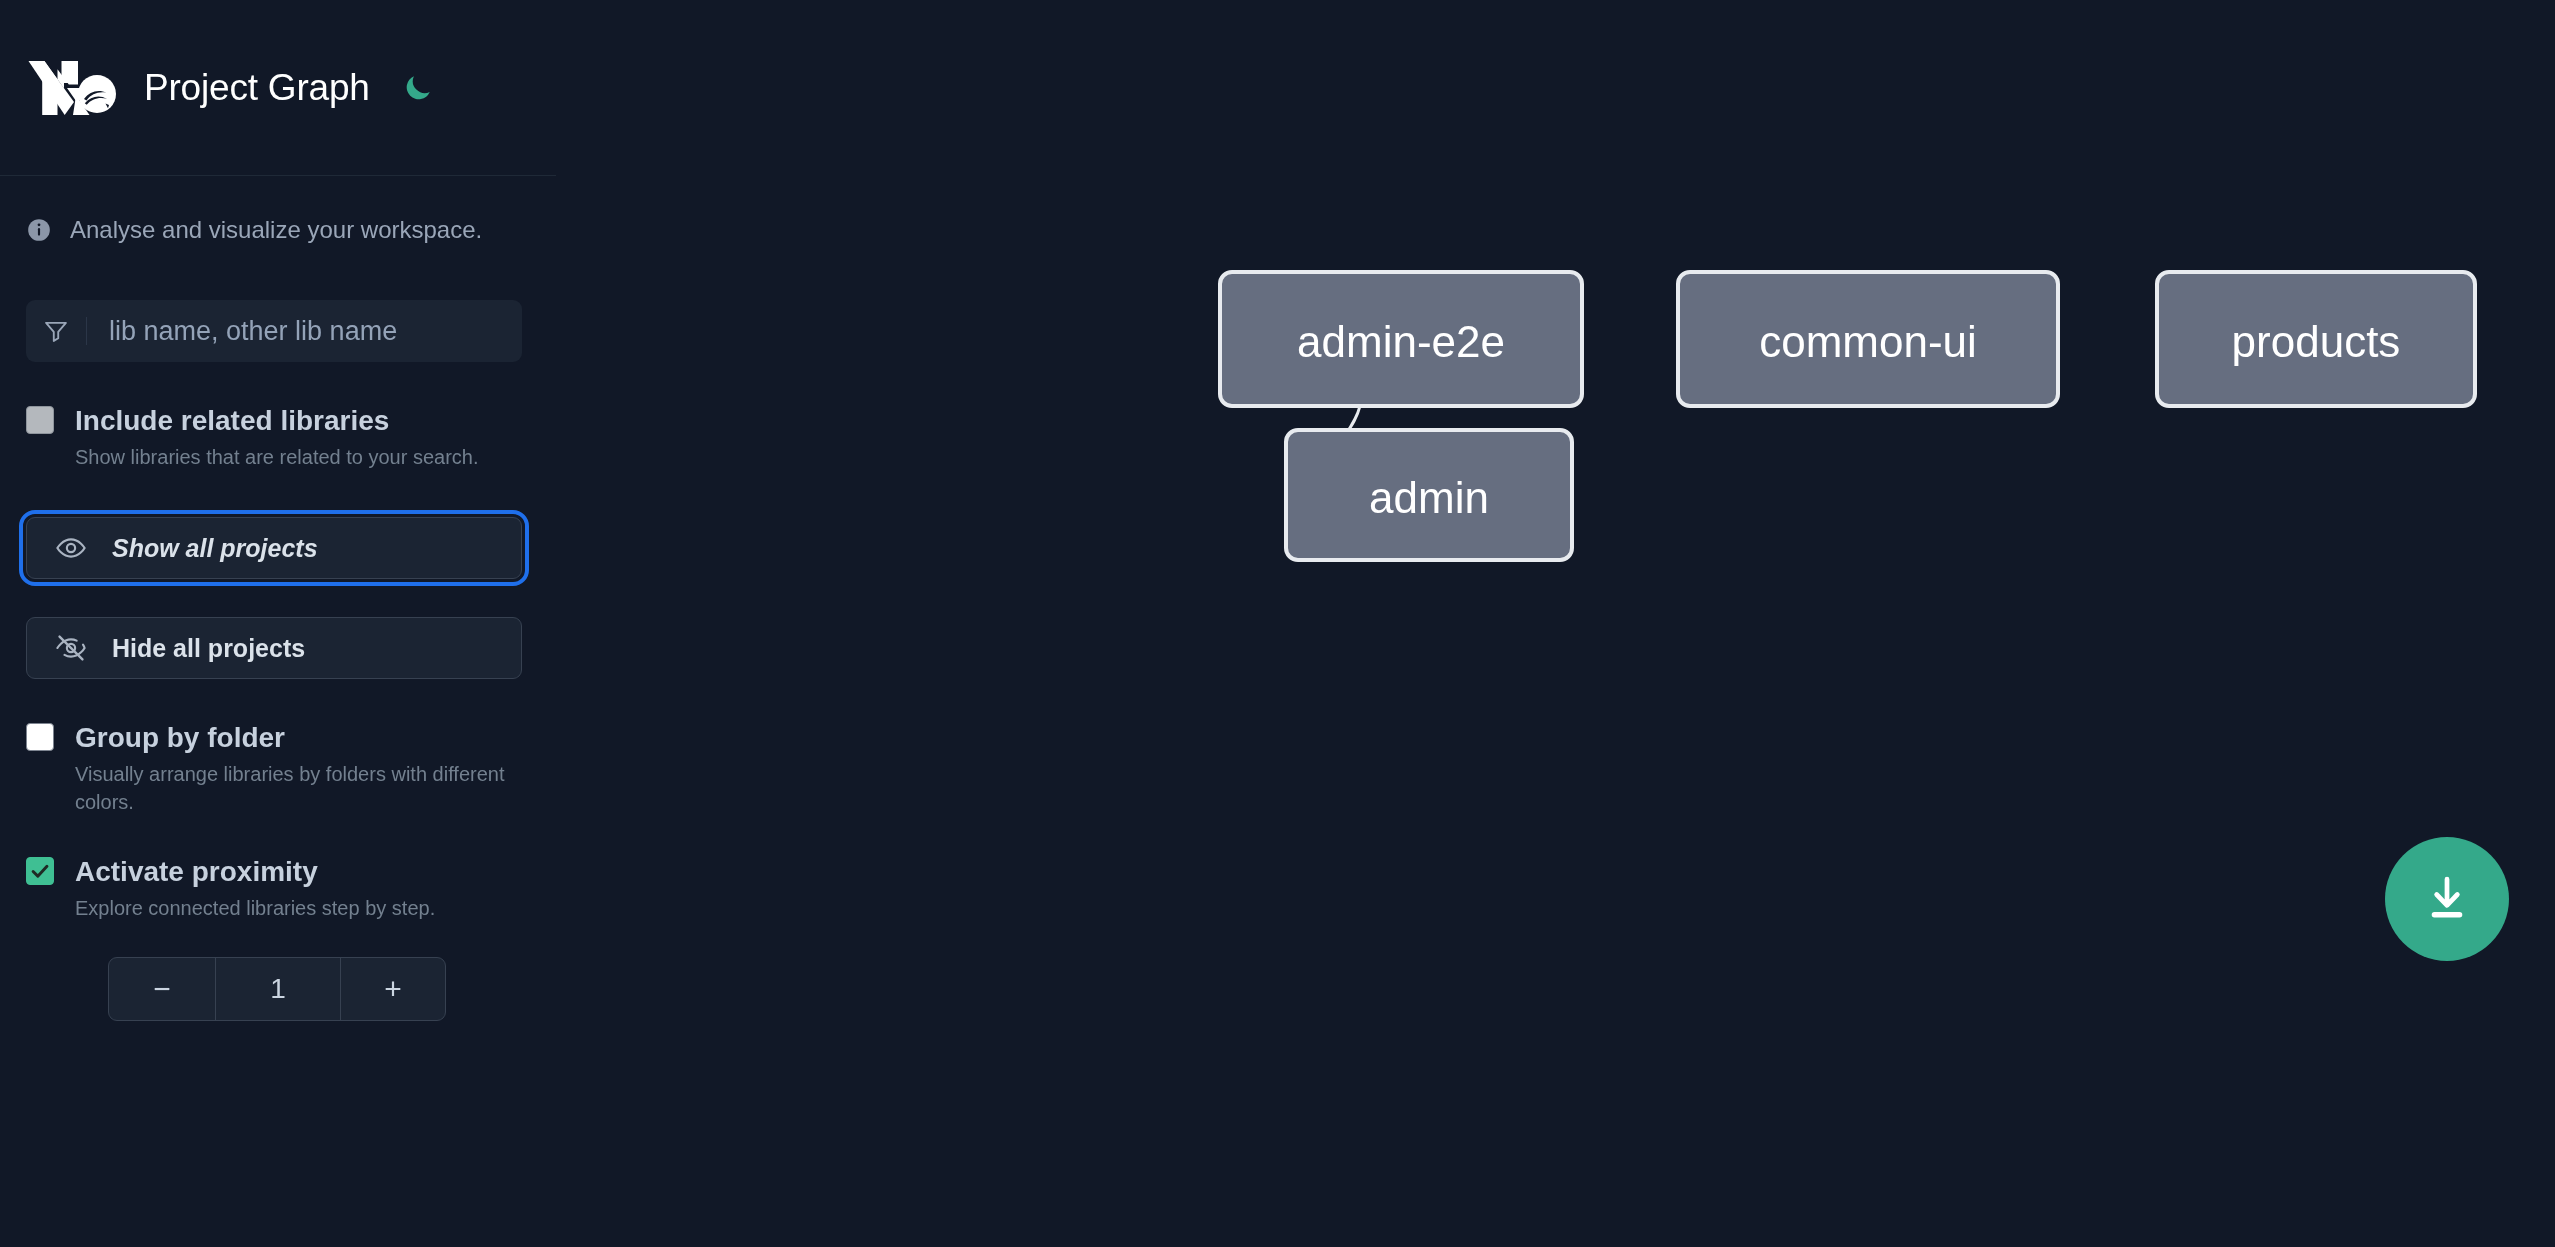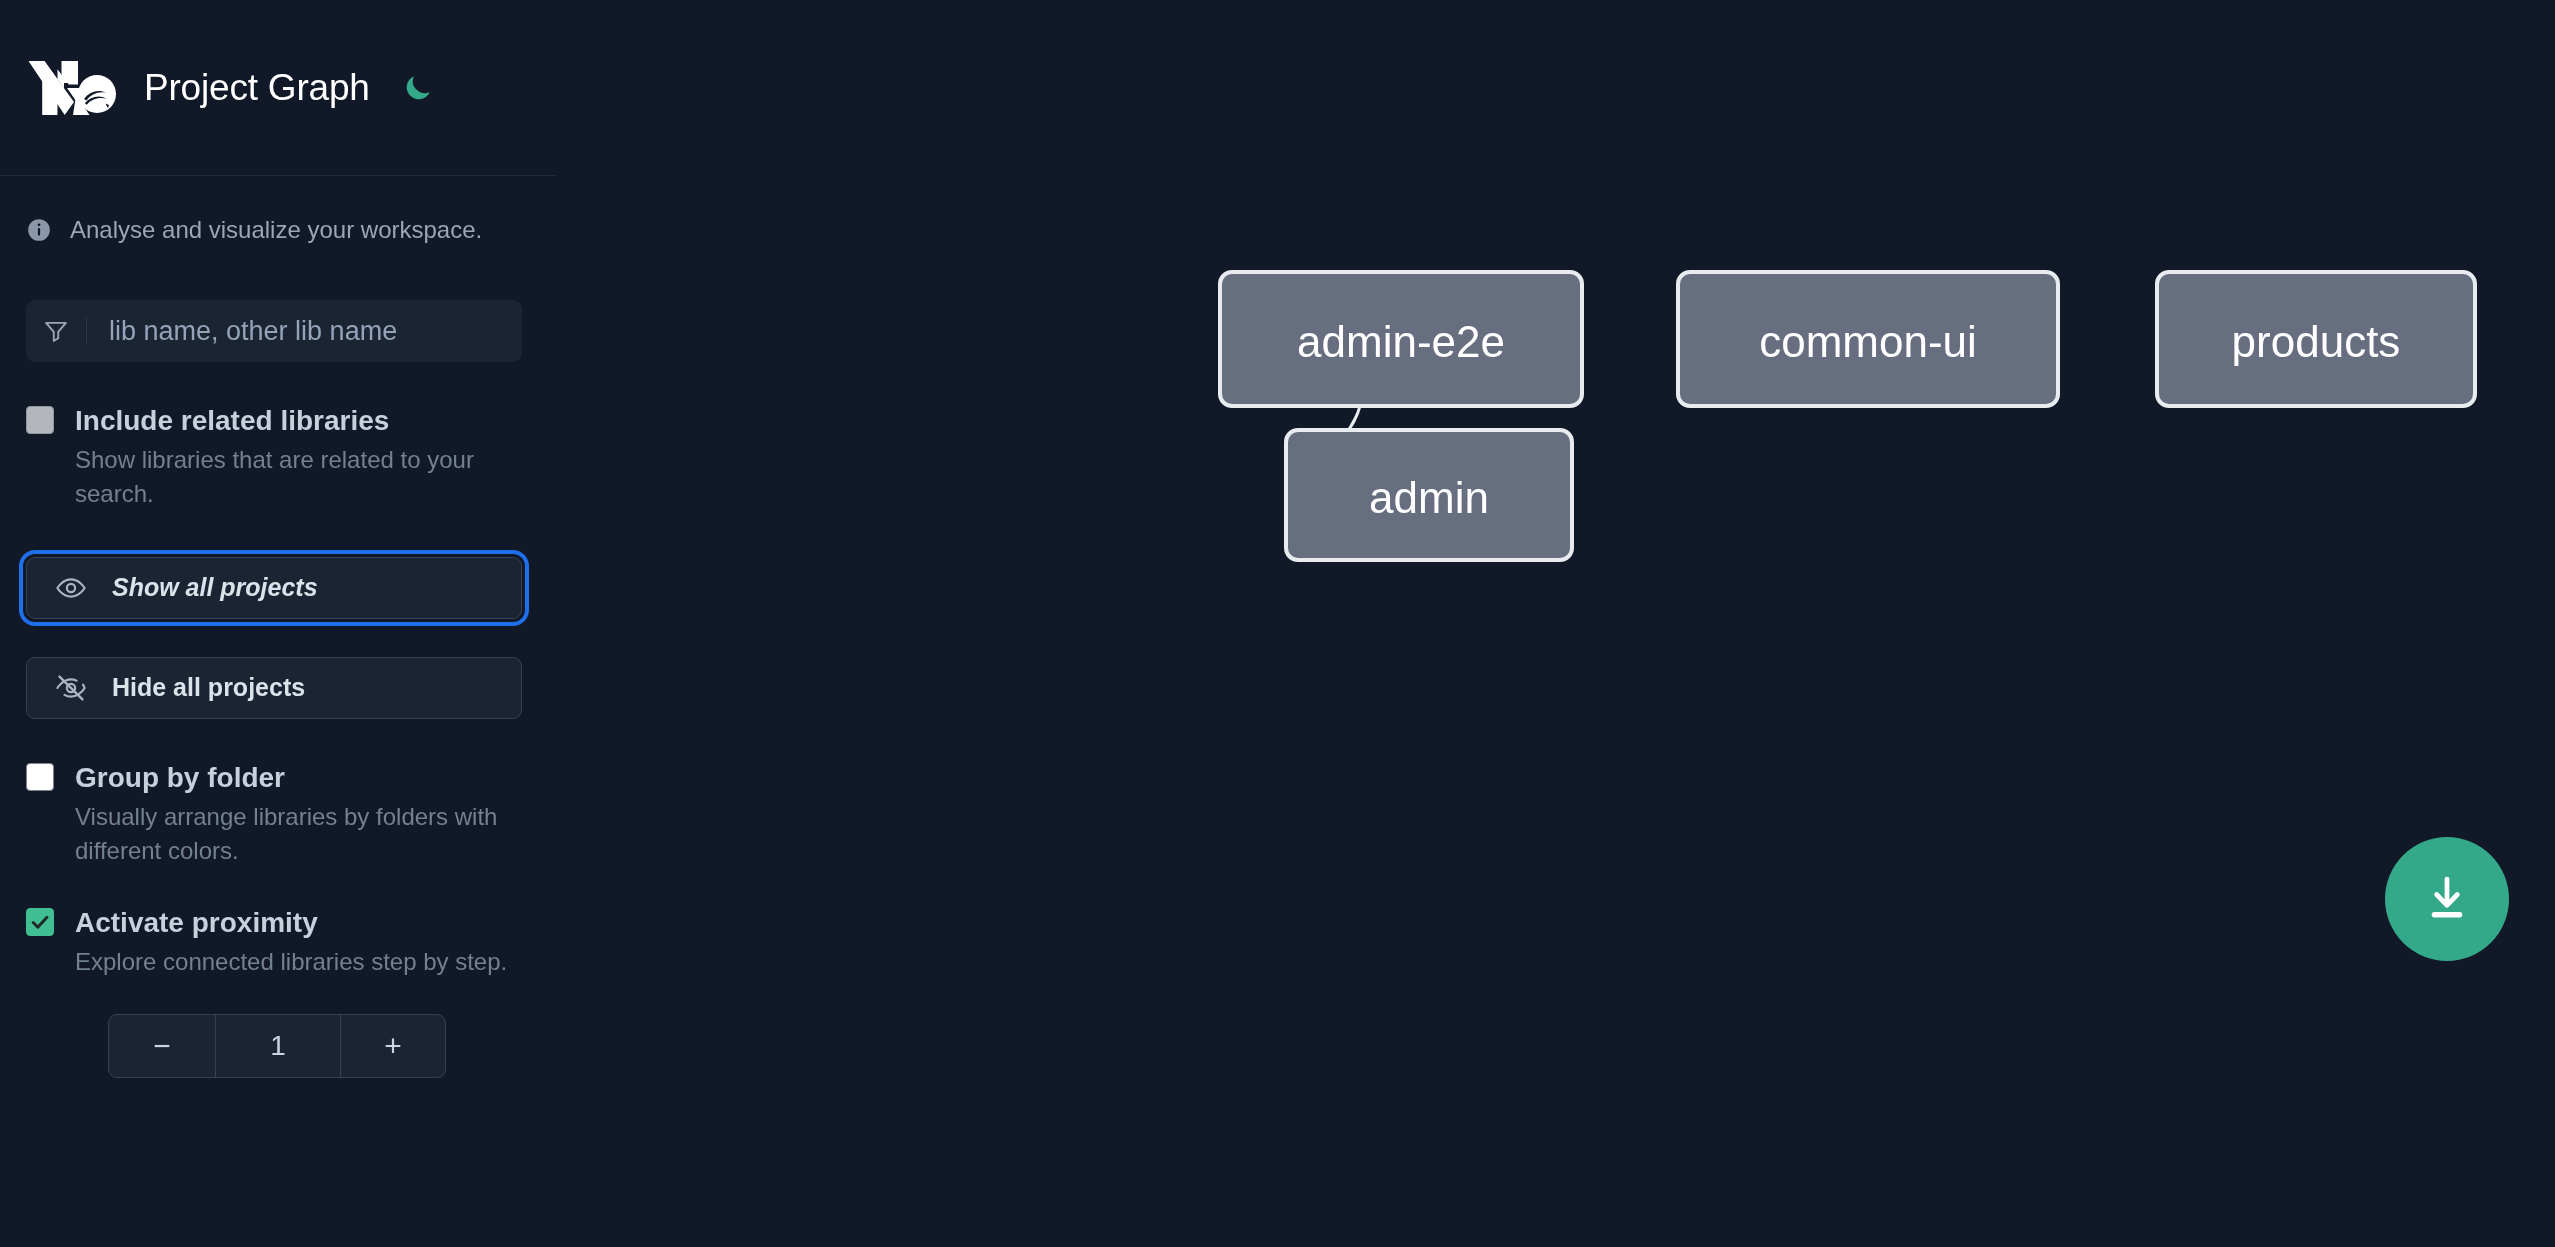--- a/index.html
+++ b/index.html
@@ -138,21 +138,21 @@
                 display:flex; align-items:center; justify-content:center; }
 
   .opt-title {
     font-size: 28px;
     font-weight: 700;
     color: #c7d1de;
     line-height: 1.35;
   }
   .opt-desc {
     grid-column: 2 / 3;
-    font-size: 24px;
+    font-size: 20px;
     color: #73808f;
     line-height: 1.42;
     margin-top: 3px;
     max-width: 440px;
   }
 
   
   .big-btn {
     margin-left: 26px;
     width: 496px;

